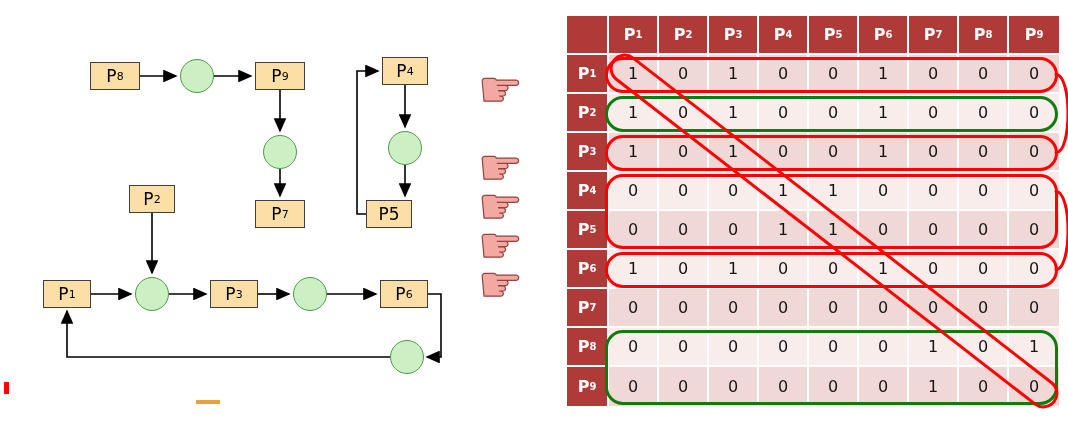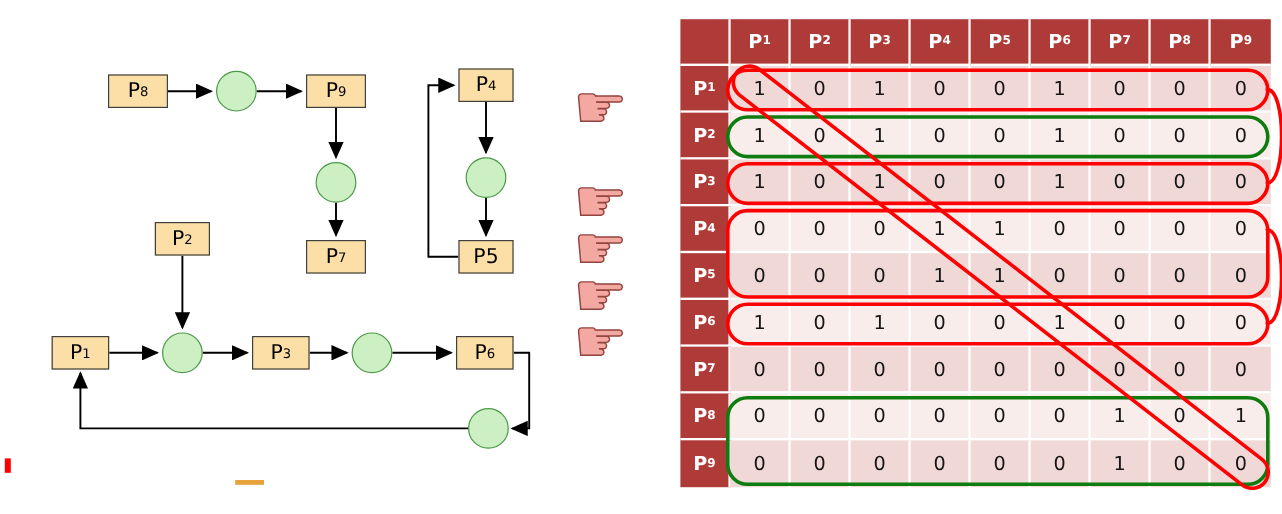--- a/index.html
+++ b/index.html
@@ -98,21 +98,21 @@
     <sub>9</sub>
   </div>
 <div class="box" style="left:255px;top:200px;width:50px">
     <span>P</span>
     <sub>7</sub>
   </div>
 <div class="box" style="left:382px;top:57px;width:46px">
     <span>P</span>
     <sub>4</sub>
   </div>
-<div class="box" style="left:382px;top:200px;width:46px">
+<div class="box" style="left:366px;top:200px;width:46px">
     <span>P5</span>
     <sub></sub>
   </div>
 <div class="box" style="left:129px;top:185px;width:46px">
     <span>P</span>
     <sub>2</sub>
   </div>
 <div class="box" style="left:43px;top:280px;width:48px">
     <span>P</span>
     <sub>1</sub>

